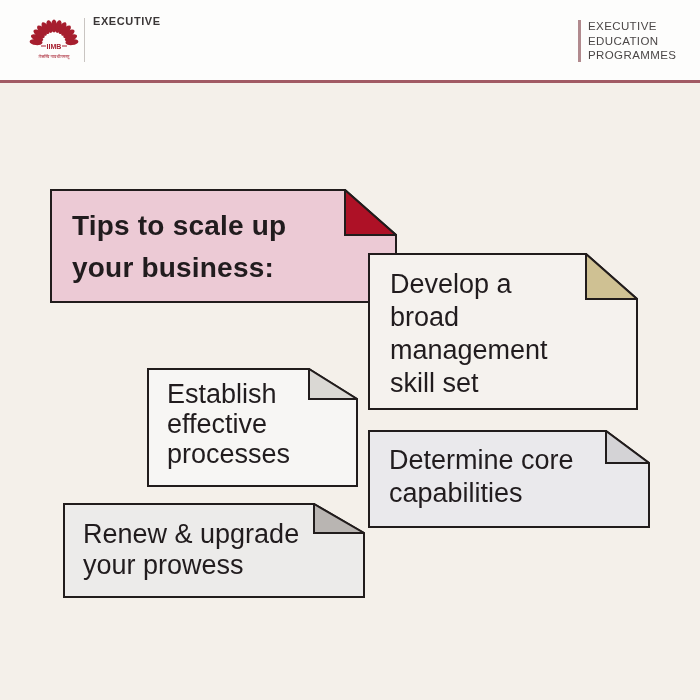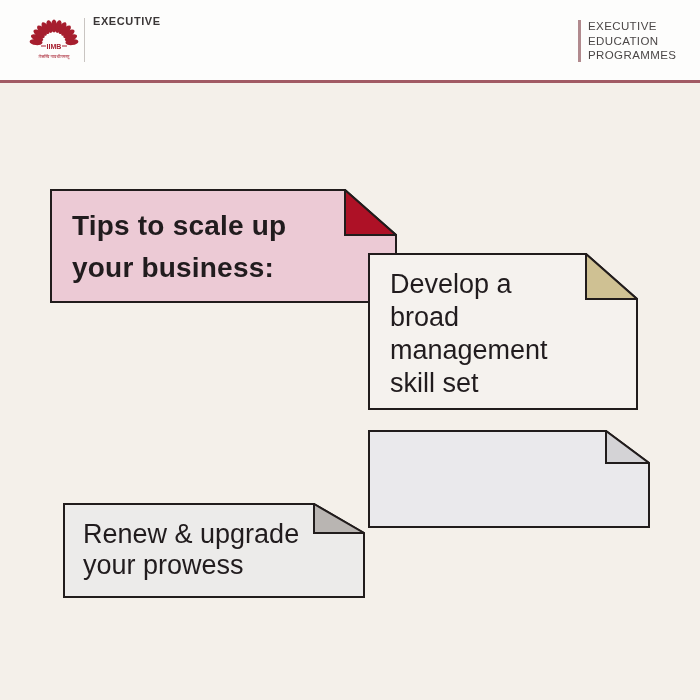--- a/index.html
+++ b/index.html
@@ -85,26 +85,37 @@
     <svg width="270" height="157" viewBox="0 0 270 157" aria-hidden="true">
       <path d="M1 1 H218 L269 46 V156 H1 Z" stroke="#211c1c" stroke-width="2" fill="#f5f2ee"></path>
       <path d="M218 1 L269 46 H218 Z" stroke="#211c1c" stroke-width="2" fill="#cfc193"></path>
     </svg>
     <div class="note-text t-develop">Develop a
 broad
 management
 skill set</div>
   </div>
 
+  <div class="note" style="left:147px;top:368px;width:211px;height:119px">
+    <svg width="211" height="119" viewBox="0 0 211 119" aria-hidden="true">
+      <path d="M1 1 H162 L210 31 V118 H1 Z" stroke="#211c1c" stroke-width="2" fill="#f7f6f4"></path>
+      <path d="M162 1 L210 31 H162 Z" stroke="#211c1c" stroke-width="2" fill="#dad8d4"></path>
+    </svg>
+    <div class="note-text t-establish">Establish
+effective
+processes</div>
+  </div>
 
   <div class="note" style="left:368px;top:430px;width:282px;height:98px">
     <svg width="282" height="98" viewBox="0 0 282 98" aria-hidden="true">
       <path d="M1 1 H238 L281 33 V97 H1 Z" stroke="#211c1c" stroke-width="2" fill="#eae9ec"></path>
       <path d="M238 1 L281 33 H238 Z" stroke="#211c1c" stroke-width="2" fill="#d4d3d6"></path>
     </svg>
+    <div class="note-text t-determine">Determine core
+capabilities</div>
   </div>
 
   <div class="note" style="left:63px;top:503px;width:302px;height:95px">
     <svg width="302" height="95" viewBox="0 0 302 95" aria-hidden="true">
       <path d="M1 1 H251 L301 30 V94 H1 Z" stroke="#211c1c" stroke-width="2" fill="#ecebea"></path>
       <path d="M251 1 L301 30 H251 Z" stroke="#211c1c" stroke-width="2" fill="#b9b5b2"></path>
     </svg>
     <div class="note-text t-renew">Renew &amp; upgrade
 your prowess</div>
   </div>

